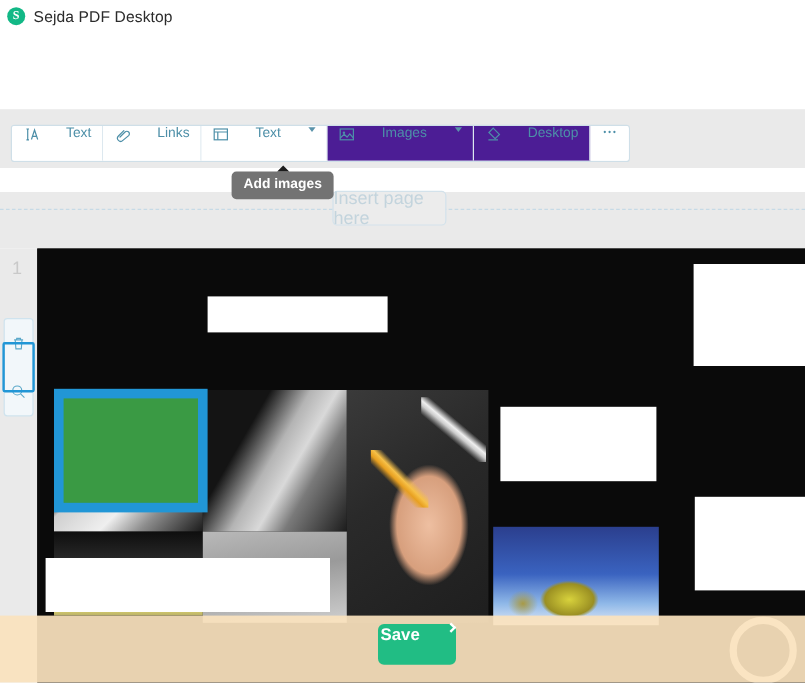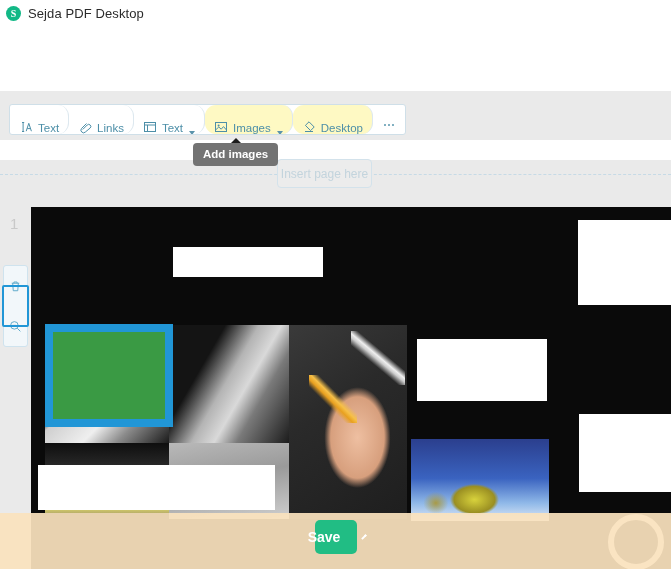--- a/index.html
+++ b/index.html
@@ -70,32 +70,31 @@
   .toolbar {
     position: absolute; top: 104px; left: 9px;
     height: 31px;
     display: flex; align-items: stretch;
     background: #ffffff;
     border: 1px solid #cfdfe8;
     border-radius: 3px;
     overflow: hidden;
   }
   .tb-btn {
-    display: flex; align-items: flex-end; gap: 5px;
+    display: flex; align-items: flex-start; gap: 22px;
     padding: 0 9px;
     background: #ffffff;
     border-right: 1px solid #dde8ef;
     color: #4d8fa8;
     font-size: 11.5px;
     white-space: nowrap;
     cursor: pointer;
-    border-radius: 11px;
   }
   .tb-btn:last-child { border-right: none; }
-  .tb-btn.active { background: #fef9c3; }
+  .tb-btn.active { background: #4c1d95; }
   .tb-caret {
     display: inline-block;
     width: 0; height: 0;
     border-left: 3.5px solid transparent;
     border-right: 3.5px solid transparent;
     border-top: 4px solid #5a93ab;
     margin-left: 1px;
     position: relative; top: 1px;
   }
   .tb-ico { width: 14px; height: 14px; flex: 0 0 auto; display: block; }
@@ -131,21 +130,21 @@
     border-top: 1px dashed #c6dae6;
   }
   .insert-btn {
     position: absolute; top: 159px; left: 277px;
     width: 95px; height: 29px;
     display: flex; align-items: center; justify-content: center;
     border: 1px solid #d3e2eb;
     border-radius: 4px;
     background: #ececec;
     color: #c3d4dd;
-    font-size: 12px;
+    font-size: 15px;
     cursor: pointer;
     z-index: 10;
   }
 
   
   .left-rail {
     position: absolute; top: 207px; left: 0;
     width: 31px; height: 362px;
     background: #eaeaea;
   }
@@ -212,24 +211,24 @@
 
   
   .bottom-bar {
     position: absolute; left: 0; top: 513px;
     width: 671px; height: 56px;
     background: rgba(250, 226, 189, 0.93);
     z-index: 30;
   }
   .save-btn {
     position: absolute; left: 315px; top: 520px;
-    width: 42px; height: 34px;
+    width: 65px; height: 34px;
     background: #21bd84;
     border-radius: 5px;
-    display: flex; align-items: center; justify-content: center;
+    display: flex; justify-content: center;
     gap: 22px;
     color: #ffffff; font-size: 14px; font-weight: bold;
     cursor: pointer;
     z-index: 31;
     border: none;
     font-family: "Liberation Sans", sans-serif;
   }
   .save-chevron {
     display: inline-block; width: 6px; height: 6px;
     border-top: 2px solid #ffffff;

